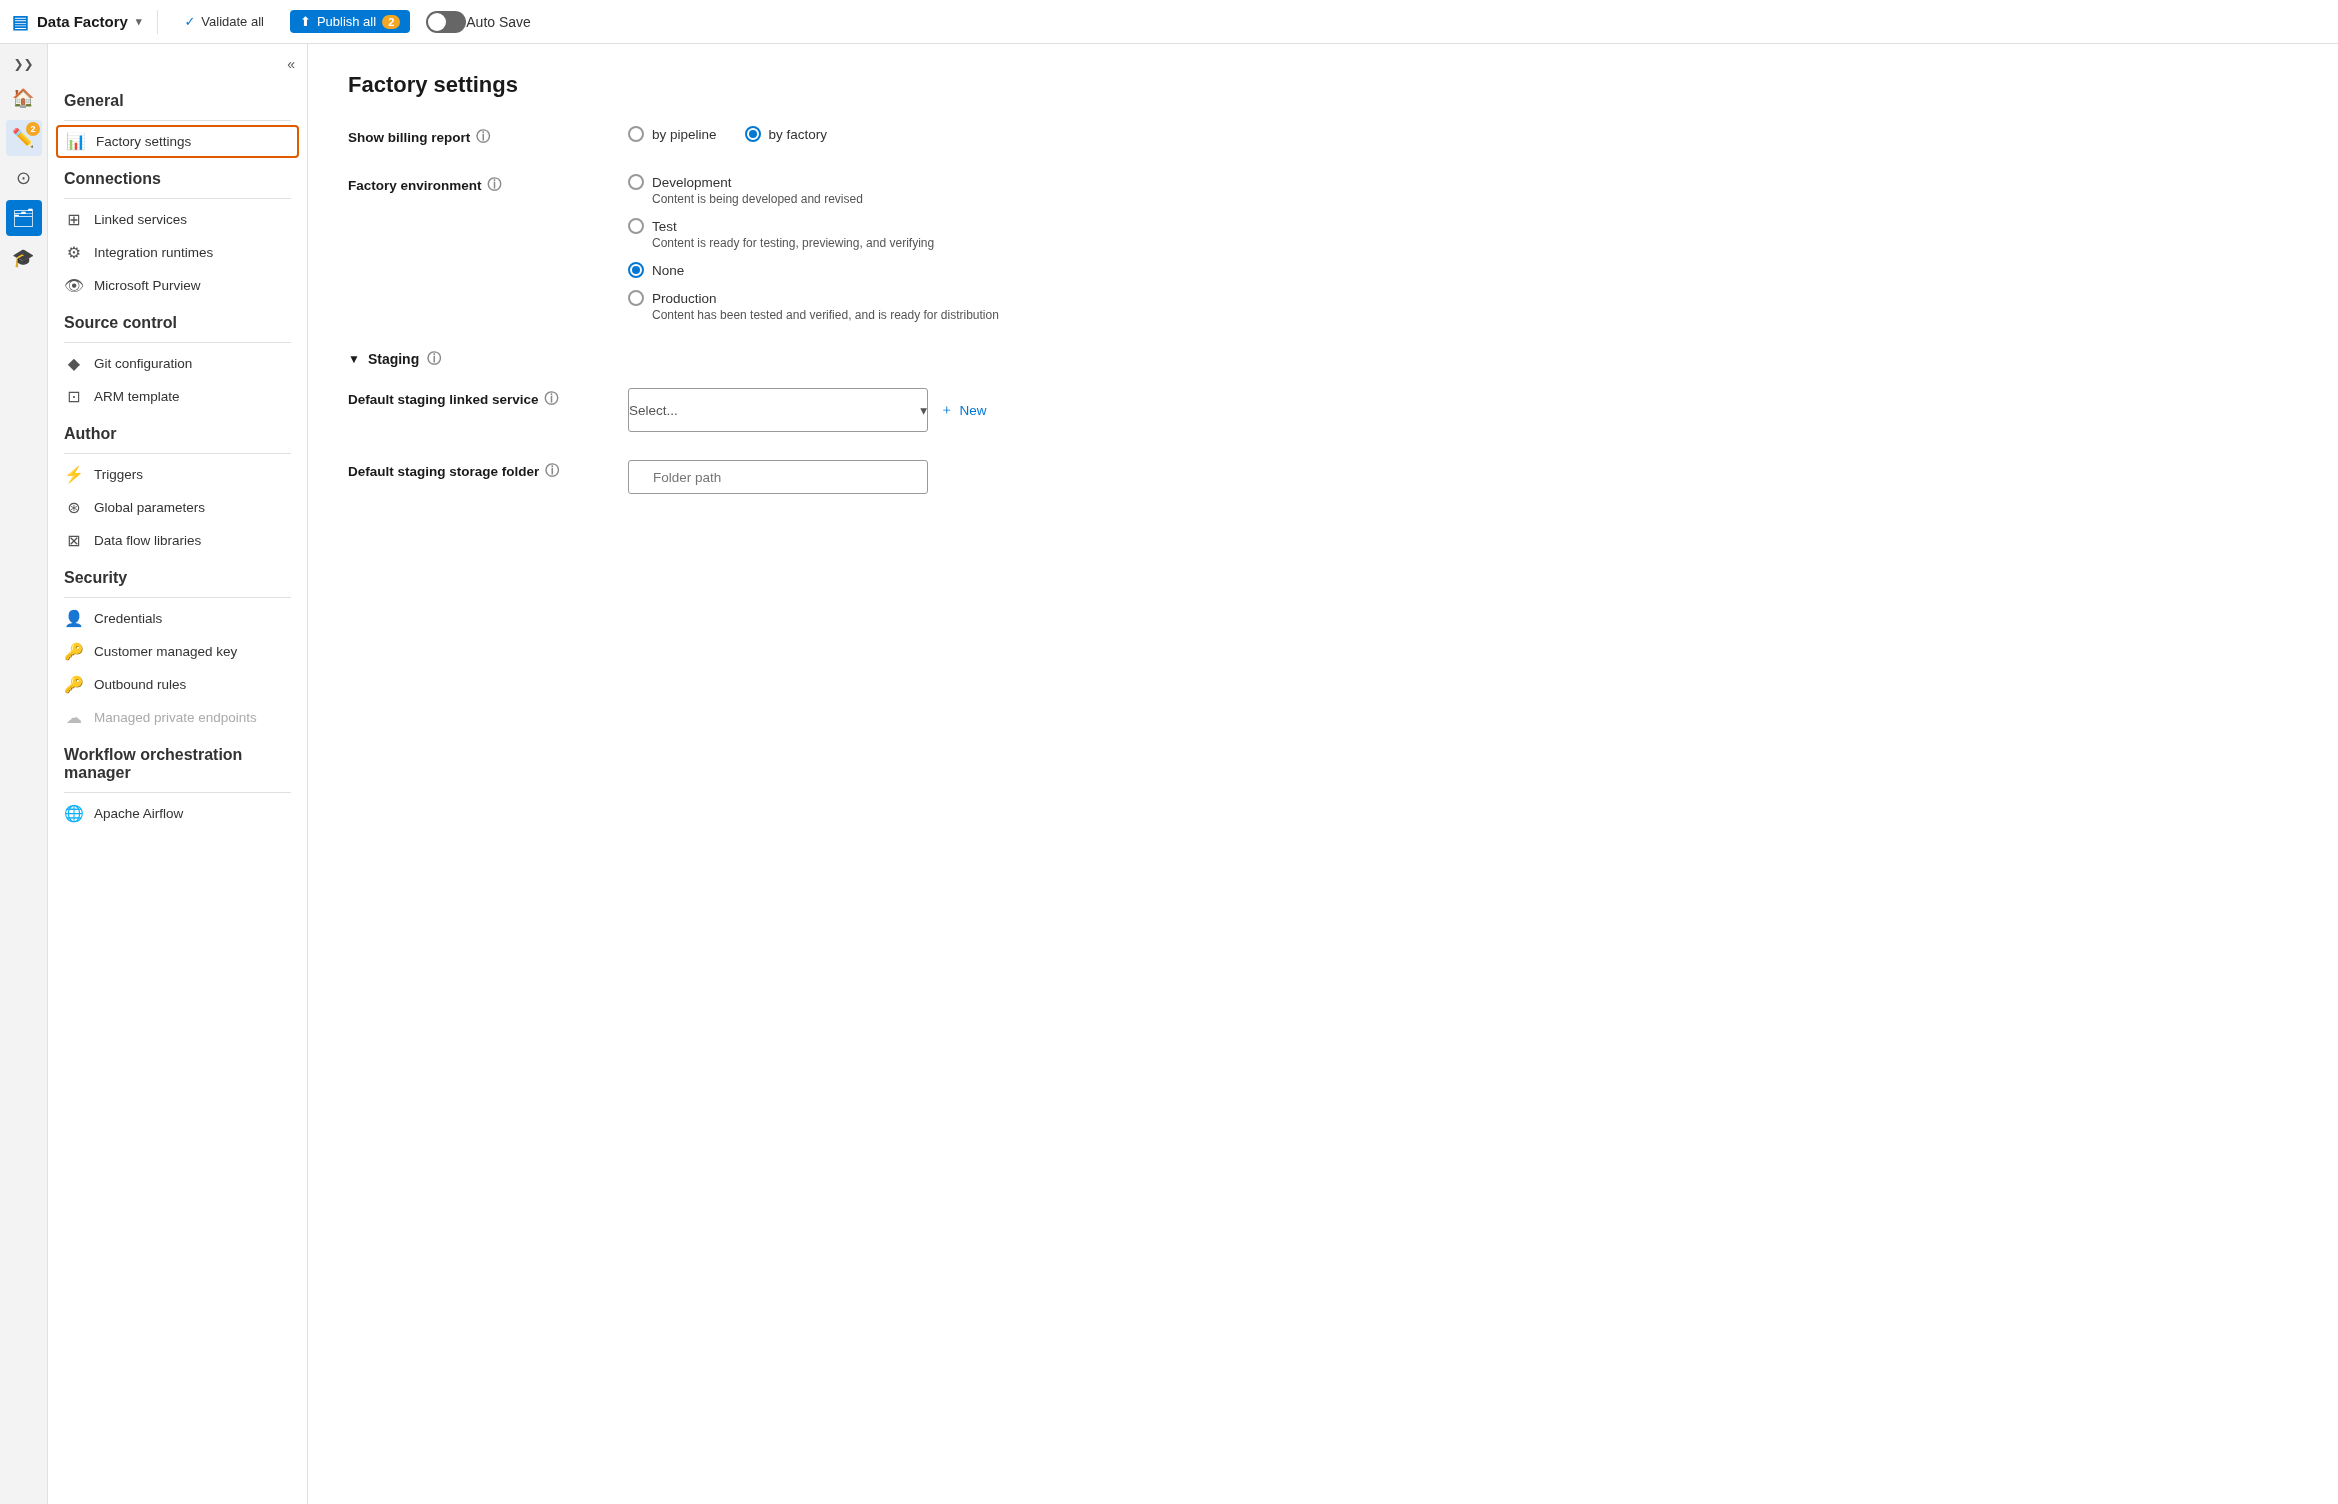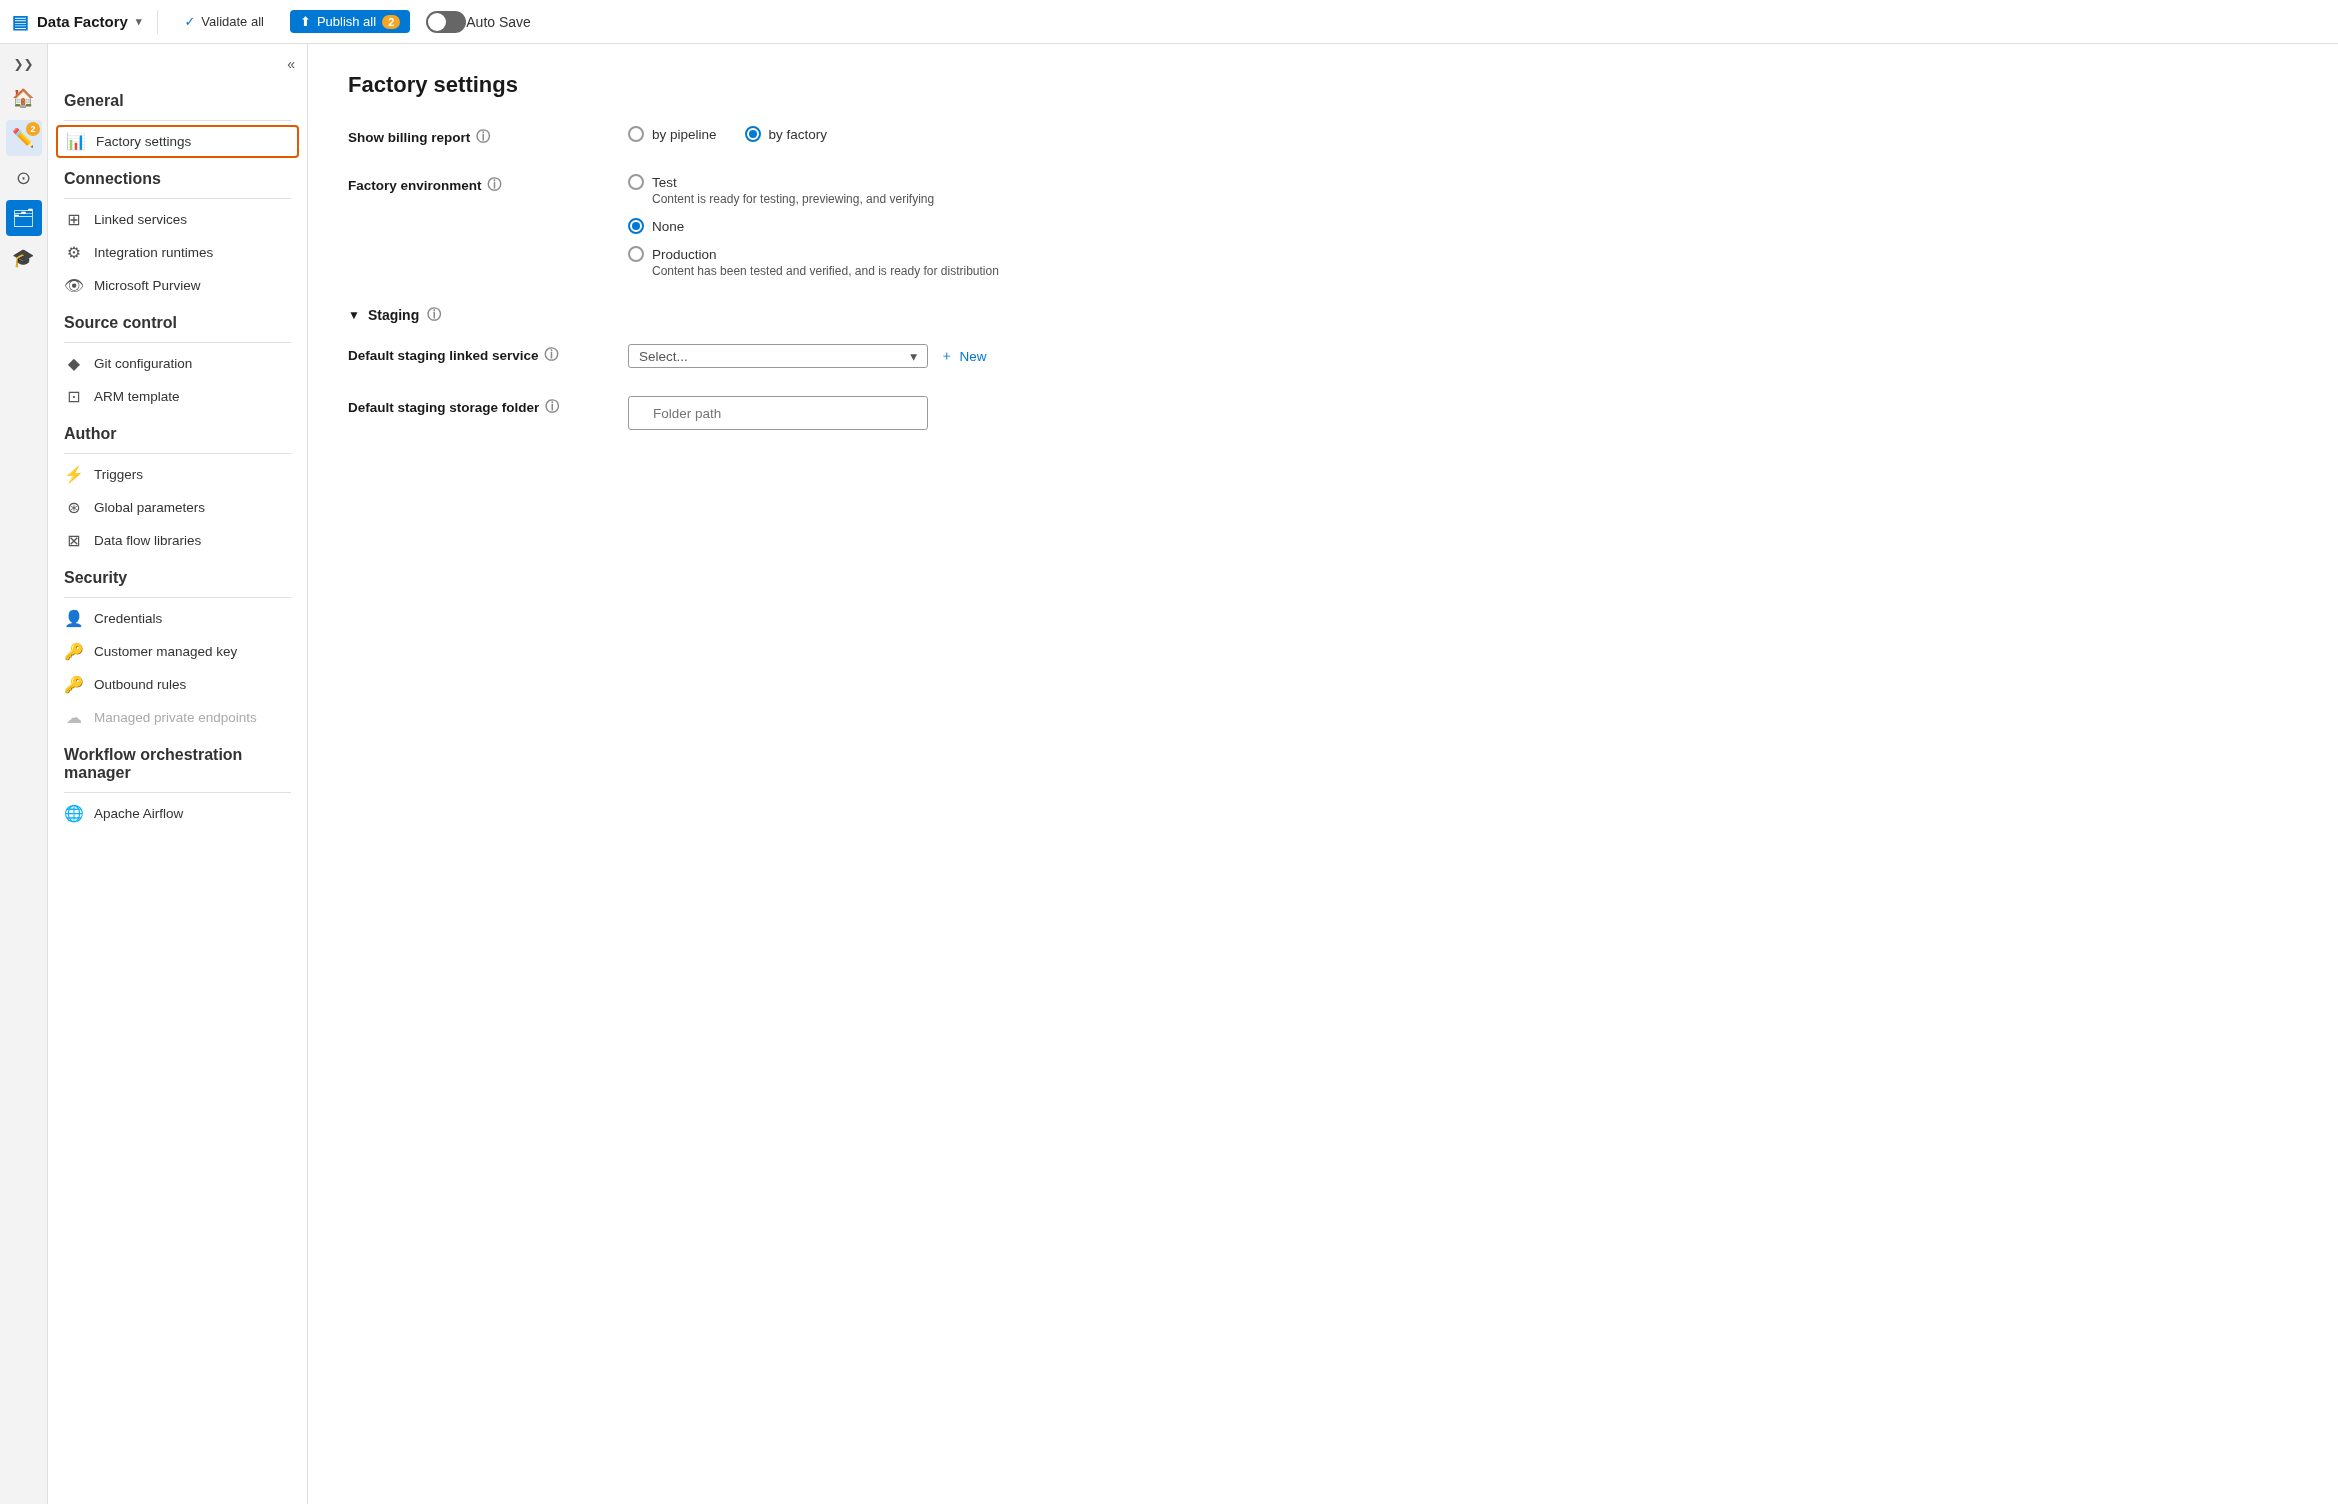--- a/index.html
+++ b/index.html
@@ -312,24 +312,24 @@
     .dropdown-wrap {
       display: flex;
       align-items: center;
       gap: 12px;
     }
     .dropdown {
       display: flex;
       align-items: center;
       justify-content: space-between;
       width: 300px;
-      height: 24px;
+      height: 44px;
       border: 1px solid #999;
       border-radius: 3px;
-      padding: 0 10px;
+      padding: 0 0;
       cursor: pointer;
       background: #fff;
       font-size: 13.5px;
       color: #555;
     }
     .new-btn {
       display: flex;
       align-items: center;
       gap: 6px;
       font-size: 13.5px;
@@ -495,20 +495,27 @@
     <div class="settings-row">
       <div class="settings-label">
         <span>Factory environment</span>
         <span class="info-icon">ⓘ</span>
       </div>
       <div class="settings-control">
         <div class="radio-stack">
           <div class="radio-stack-item">
             <div class="radio-option">
               <div class="radio-btn"></div>
+              <span class="radio-label">Development</span>
+            </div>
+            <div class="radio-desc">Content is being developed and revised</div>
+          </div>
+          <div class="radio-stack-item">
+            <div class="radio-option">
+              <div class="radio-btn"></div>
               <span class="radio-label">Test</span>
             </div>
             <div class="radio-desc">Content is ready for testing, previewing, and verifying</div>
           </div>
           <div class="radio-stack-item">
             <div class="radio-option">
               <div class="radio-btn checked"></div>
               <span class="radio-label">None</span>
             </div>
           </div>

